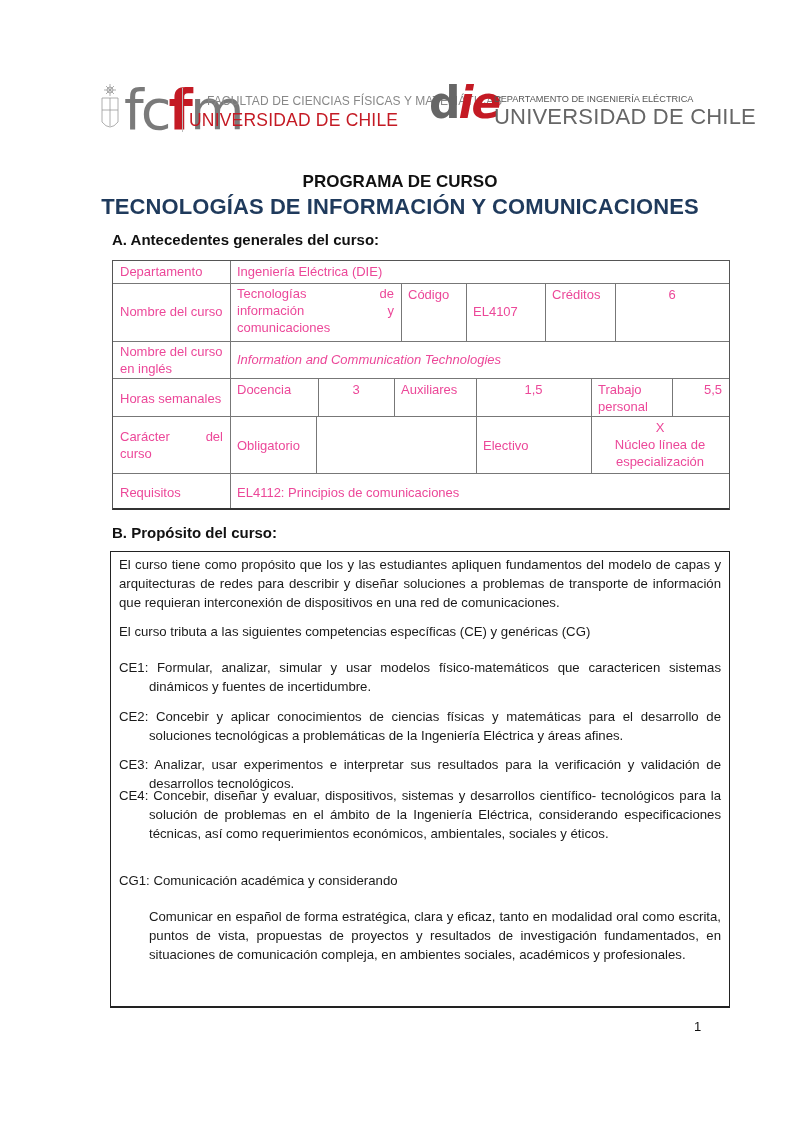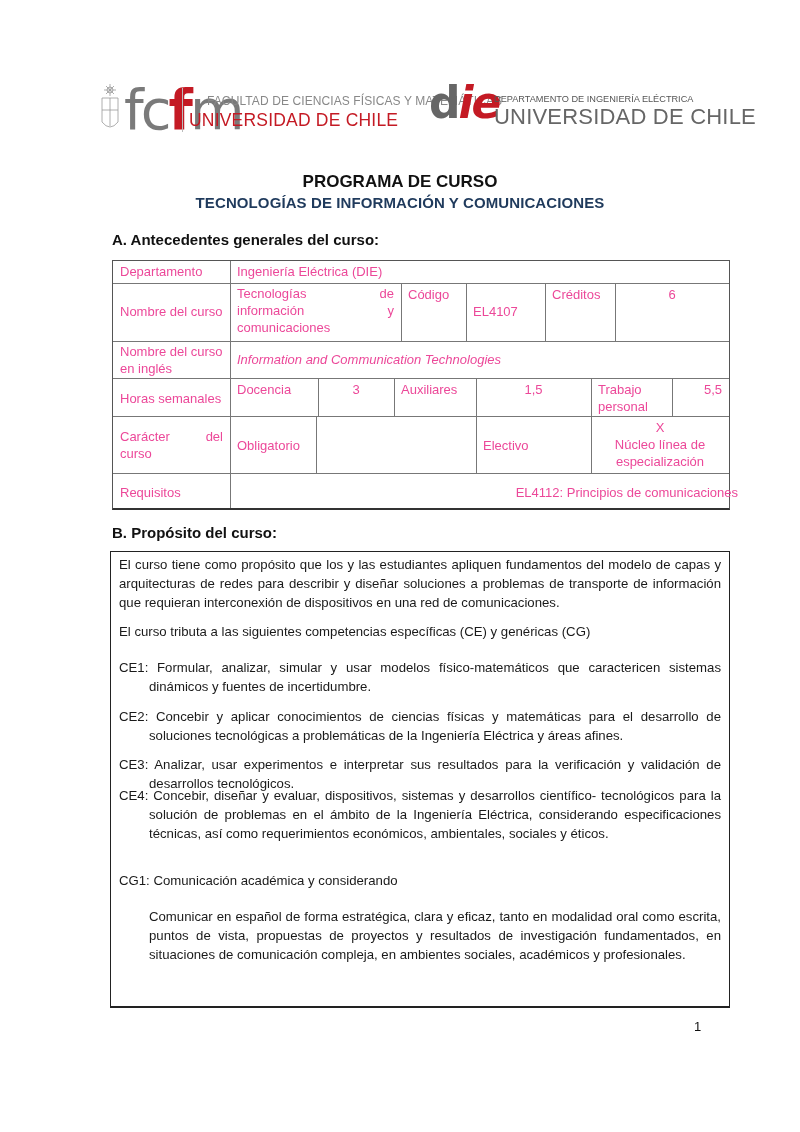--- a/index.html
+++ b/index.html
@@ -18,21 +18,21 @@
   .fcfm-big { position: absolute; left: 89px; top: 28px; font-size: 17.5px; color: #c41a24; white-space: nowrap; letter-spacing: 0.2px; }
 
   .logo-die { left: 429px; top: 84px; width: 300px; height: 50px; }
   .die-word { position: absolute; left: 0; top: -6px; font-size: 44px; line-height: 50px; color: #666; font-weight: 700;
               font-family: "DejaVu Sans", sans-serif; letter-spacing: -2px; }
   .die-word .i { color: #c41a24; font-style: italic; }
   .die-small { position: absolute; left: 65px; top: 10px; font-size: 9.2px; color: #555; white-space: nowrap; }
   .die-big { position: absolute; left: 65px; top: 20px; font-size: 22px; color: #666; white-space: nowrap; letter-spacing: 0.2px; }
 
   .title { left: 0; width: 800px; text-align: center; top: 172px; font-size: 17px; font-weight: 700; color: #111; }
-  .subtitle { left: 0; width: 800px; text-align: center; top: 194px; font-size: 15px; font-weight: 700; color: #1f3a5c; letter-spacing: 0.1px; }
+  .subtitle { left: 0; width: 800px; text-align: center; top: 194px; font-size: 22px; font-weight: 700; color: #1f3a5c; letter-spacing: 0.1px; }
   .sec-a { left: 112px; top: 231px; font-size: 15px; font-weight: 700; }
   .sec-b { left: 112px; top: 524px; font-size: 15px; font-weight: 700; }
 
   
   .tbl { left: 112px; top: 260px; width: 618px; height: 250px; border: 1px solid #555; border-bottom: 2px solid #333; box-sizing: border-box; }
   .cell { position: absolute; box-sizing: border-box; font-size: 13px; line-height: 17px; padding: 2px 7px; color: #ec4899; }
   .hl { position: absolute; height: 1px; background: #777; }
   .vl { position: absolute; width: 1px; background: #777; }
 
   
@@ -139,21 +139,21 @@
   </div>
   <div class="cell" style="left:117px;top:174px;width:86px;">Obligatorio</div>
   <div class="cell" style="left:203px;top:174px;width:160px;"></div>
   <div class="cell" style="left:363px;top:174px;width:115px;">Electivo</div>
   <div class="cell" style="left:478px;top:156px;width:138px;text-align:center;">
     <div>X</div>
     <div>Núcleo línea de especialización</div>
   </div>
 
   <div class="cell" style="left:0;top:221px;width:117px;">Requisitos</div>
-  <div class="cell" style="left:132px;top:221px;width:500px;text-align:right;">EL4112: Principios de comunicaciones</div>
+  <div class="cell" style="left:117px;top:221px;width:500px;">EL4112: Principios de comunicaciones</div>
 </div>
 
 <div class="abs sec-b">B. Propósito del curso:</div>
 
 <div class="abs box">
   <div class="para" style="top:3px;">El curso tiene como propósito que los y las estudiantes apliquen fundamentos del modelo de capas y arquitecturas de redes para describir y diseñar soluciones a problemas de transporte de información que requieran interconexión de dispositivos en una red de comunicaciones.</div>
   <div class="para" style="top:70px;">El curso tributa a las siguientes competencias específicas (CE) y genéricas (CG)</div>
   <div class="para hang" style="top:106px;">CE1: Formular, analizar, simular y usar modelos físico-matemáticos que caractericen sistemas dinámicos y fuentes de incertidumbre.</div>
   <div class="para hang" style="top:155px;">CE2: Concebir y aplicar conocimientos de ciencias físicas y matemáticas para el desarrollo de soluciones tecnológicas a problemáticas de la Ingeniería Eléctrica y áreas afines.</div>
   <div class="para hang" style="top:203px;">CE3: Analizar, usar experimentos e interpretar sus resultados para la verificación y validación de desarrollos tecnológicos.</div>

